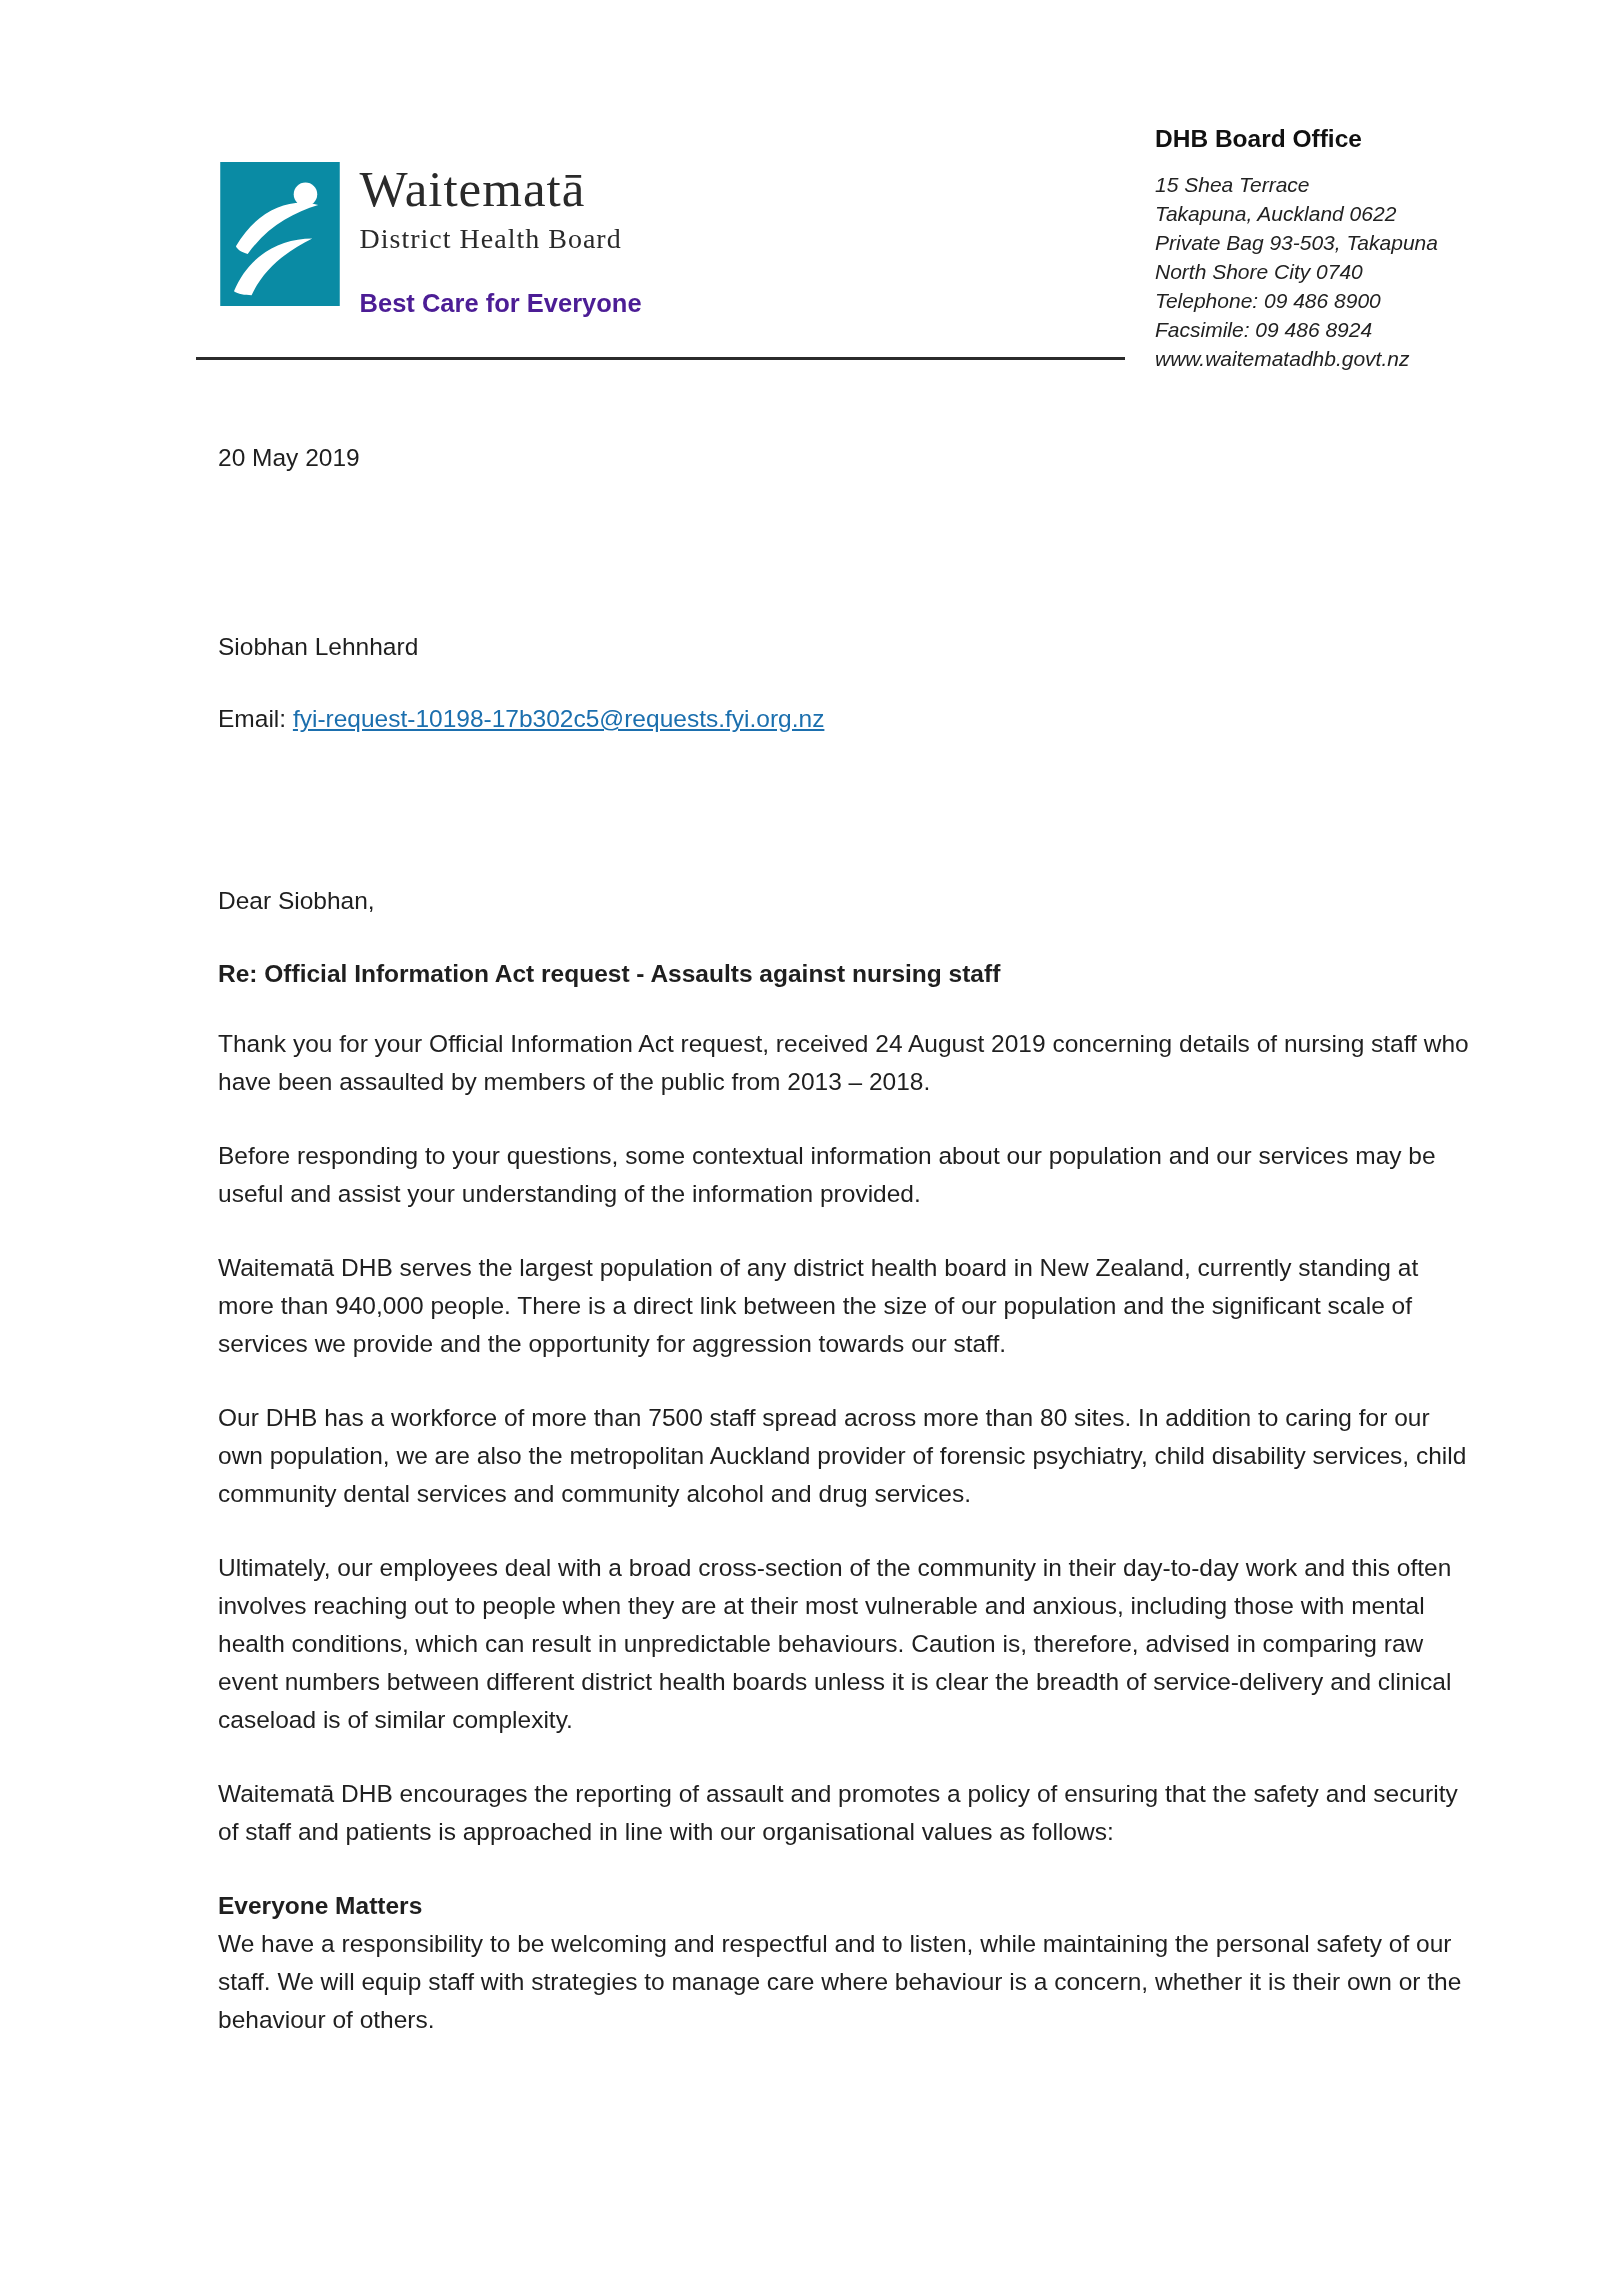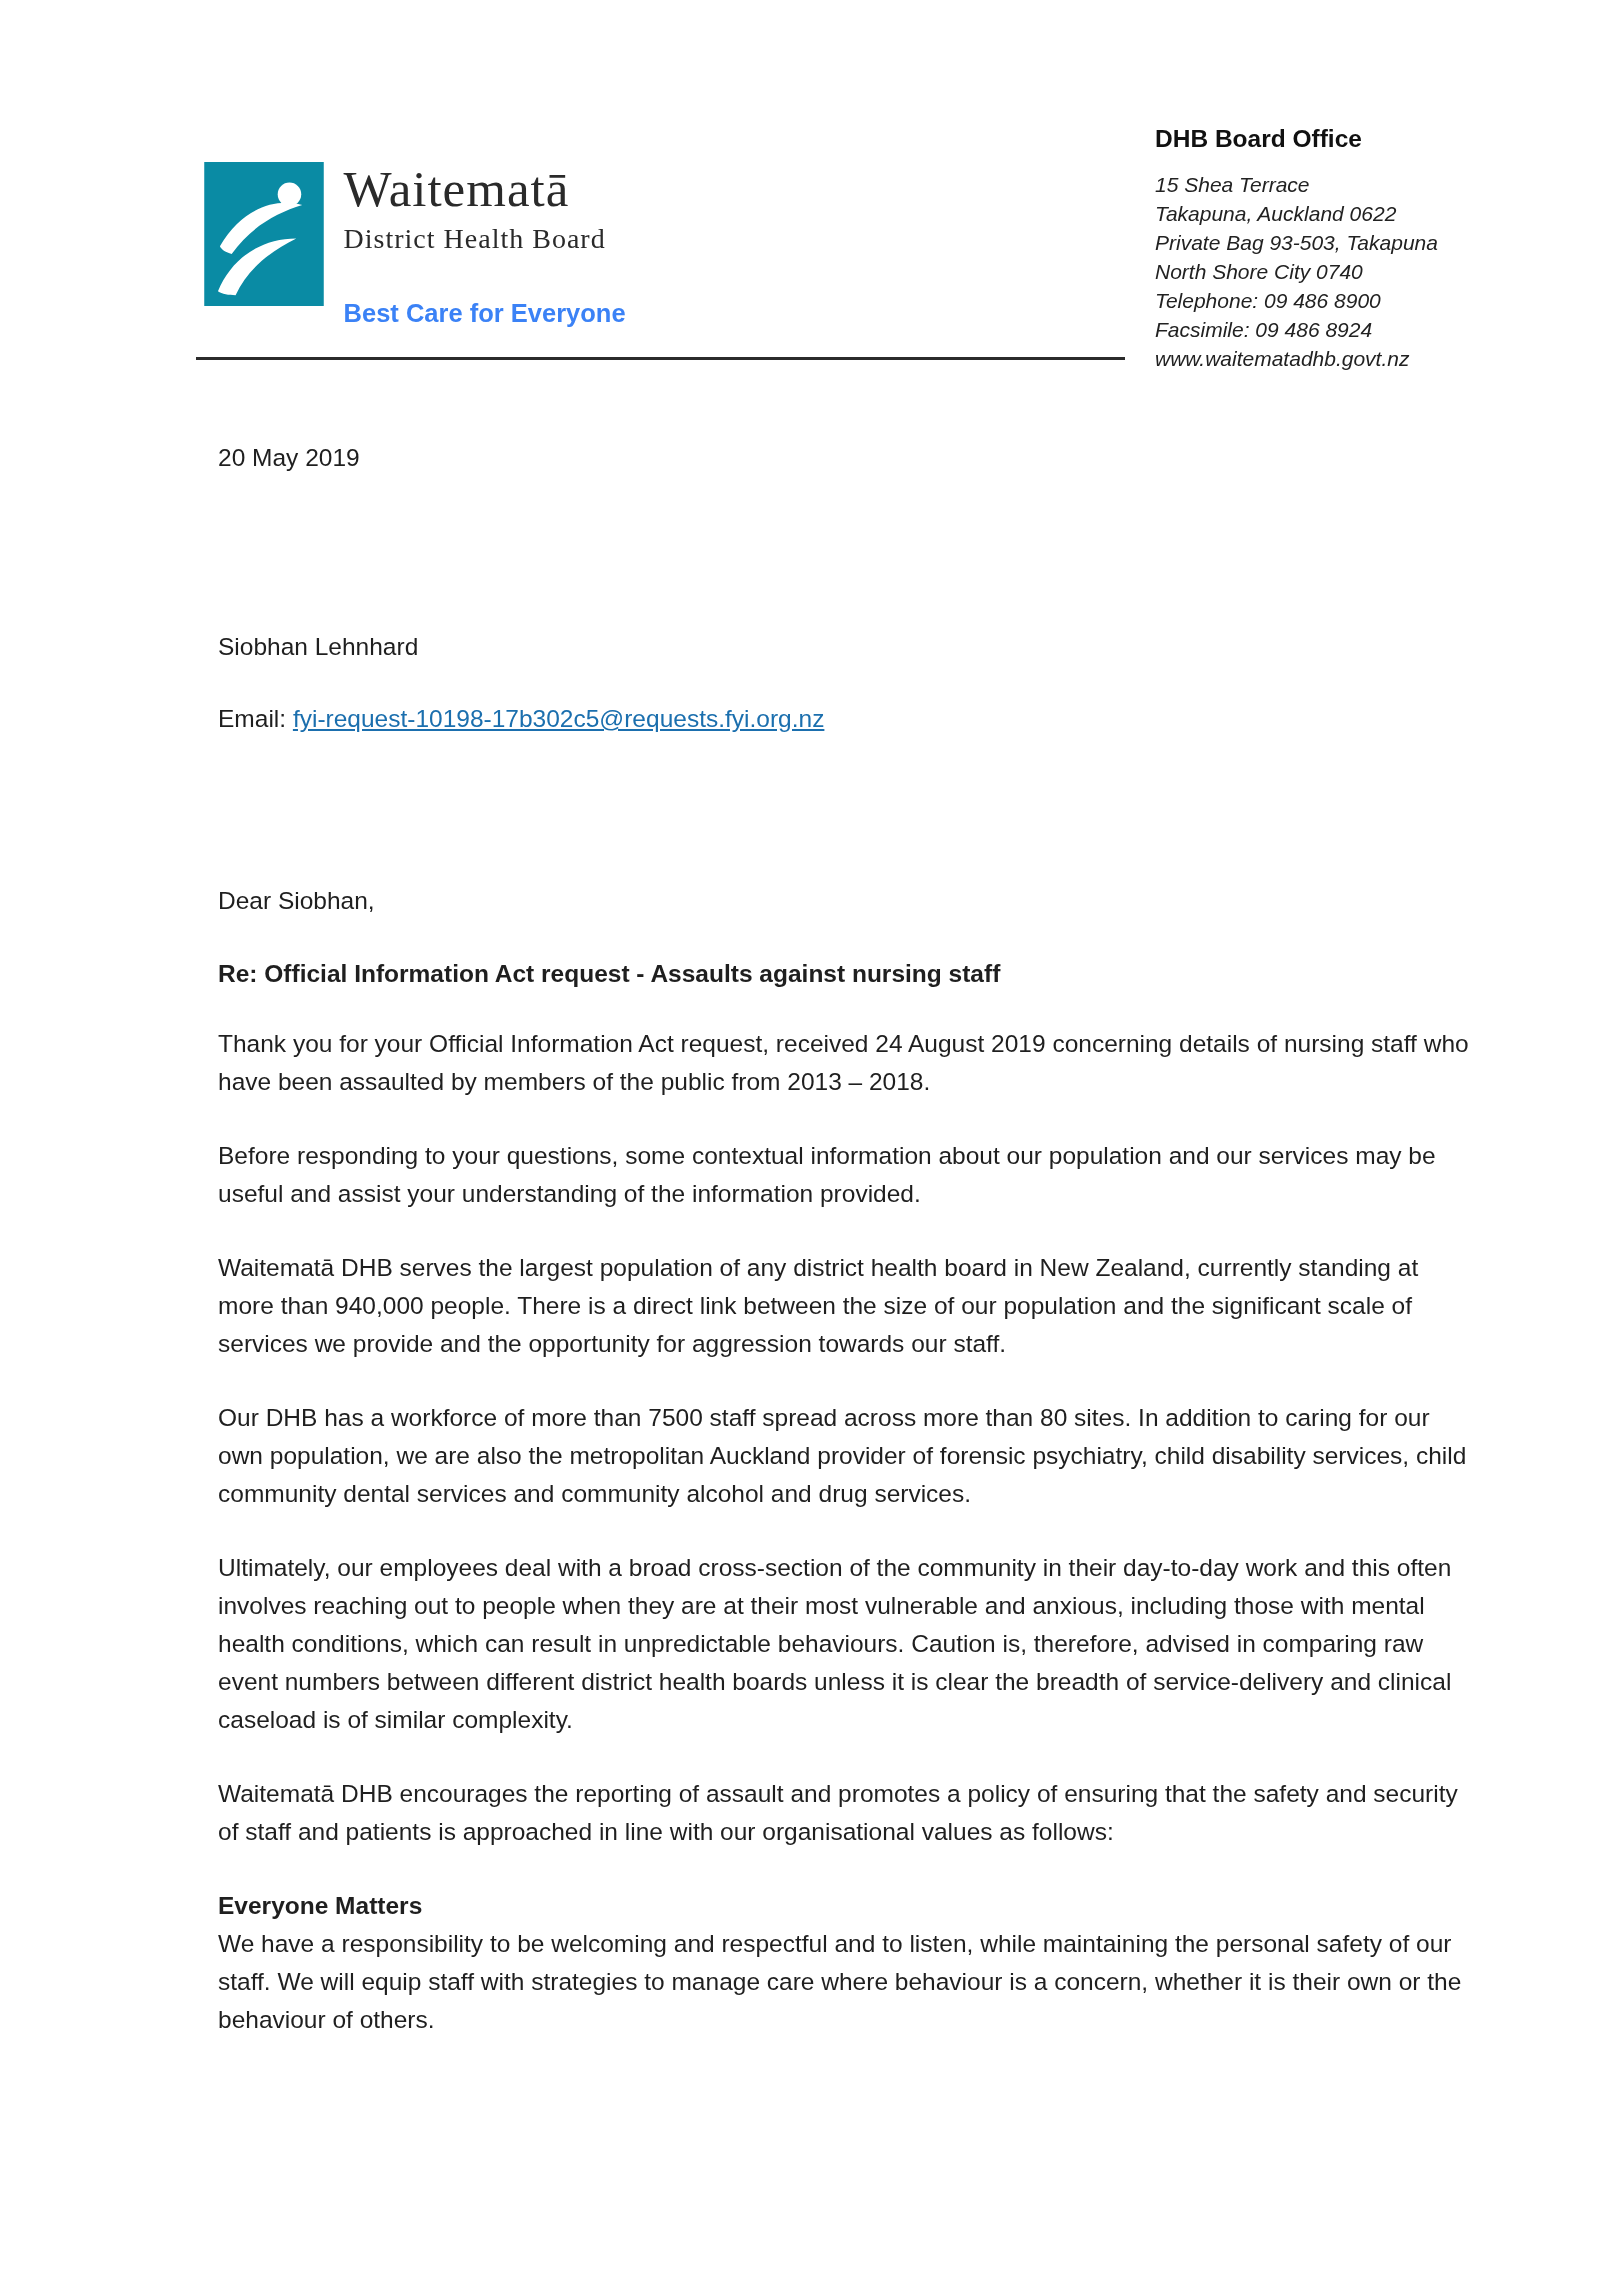--- a/index.html
+++ b/index.html
@@ -11,21 +11,21 @@
     margin: 0 auto;
     background: #ffffff;
     font-family: "Liberation Sans", sans-serif;
     color: #1f1f1f;
     overflow: hidden;
   }
 
   
   .brand {
     position: absolute;
-    left: 204px;
+    left: 220px;
     top: 162px;
     display: flex;
     gap: 19.6px;
     align-items: flex-start;
   }
   .logo-square { width: 120px; height: 144px; display: block; }
   .brand-col { display: flex; flex-direction: column; }
   .brand-name {
     font-family: "Liberation Serif", serif;
     font-size: 51px;
@@ -37,22 +37,22 @@
     font-family: Liberation Serif, serif;
     font-size: 28px;
     line-height: 35px;
     margin-top: 3.9px;
     color: #2a2a2a;
     letter-spacing: 1px;
   }
   .brand-tagline {
     font-weight: bold;
     font-size: 25.5px;
-    margin-top: 43px;
-    color: #3b82f6;
+    margin-top: 33px;
+    color: #4c1d95;
   }
   .header-rule {
     position: absolute;
     left: 196px;
     top: 357px;
     width: 929px;
     height: 2.9px;
     background: #2b2b2b;
   }
   .office {

